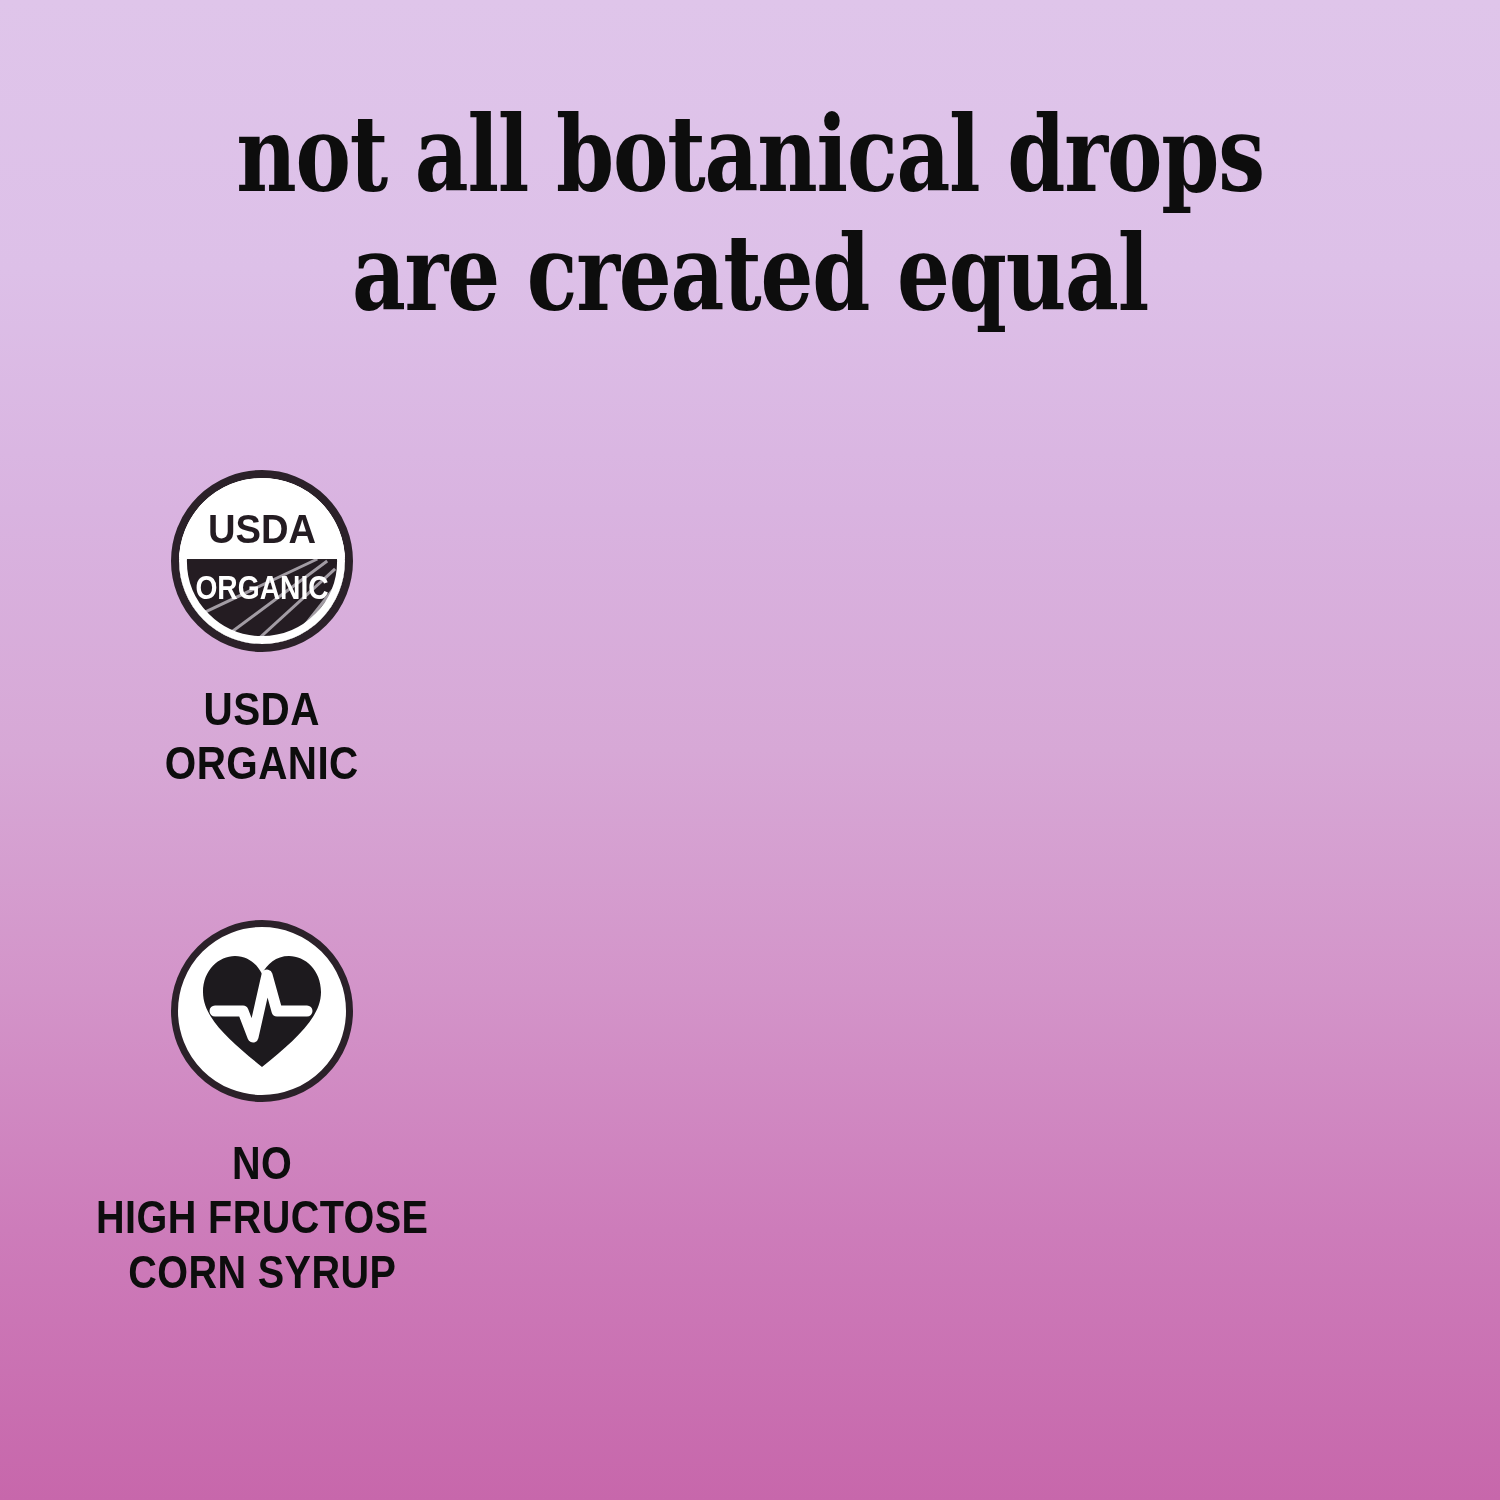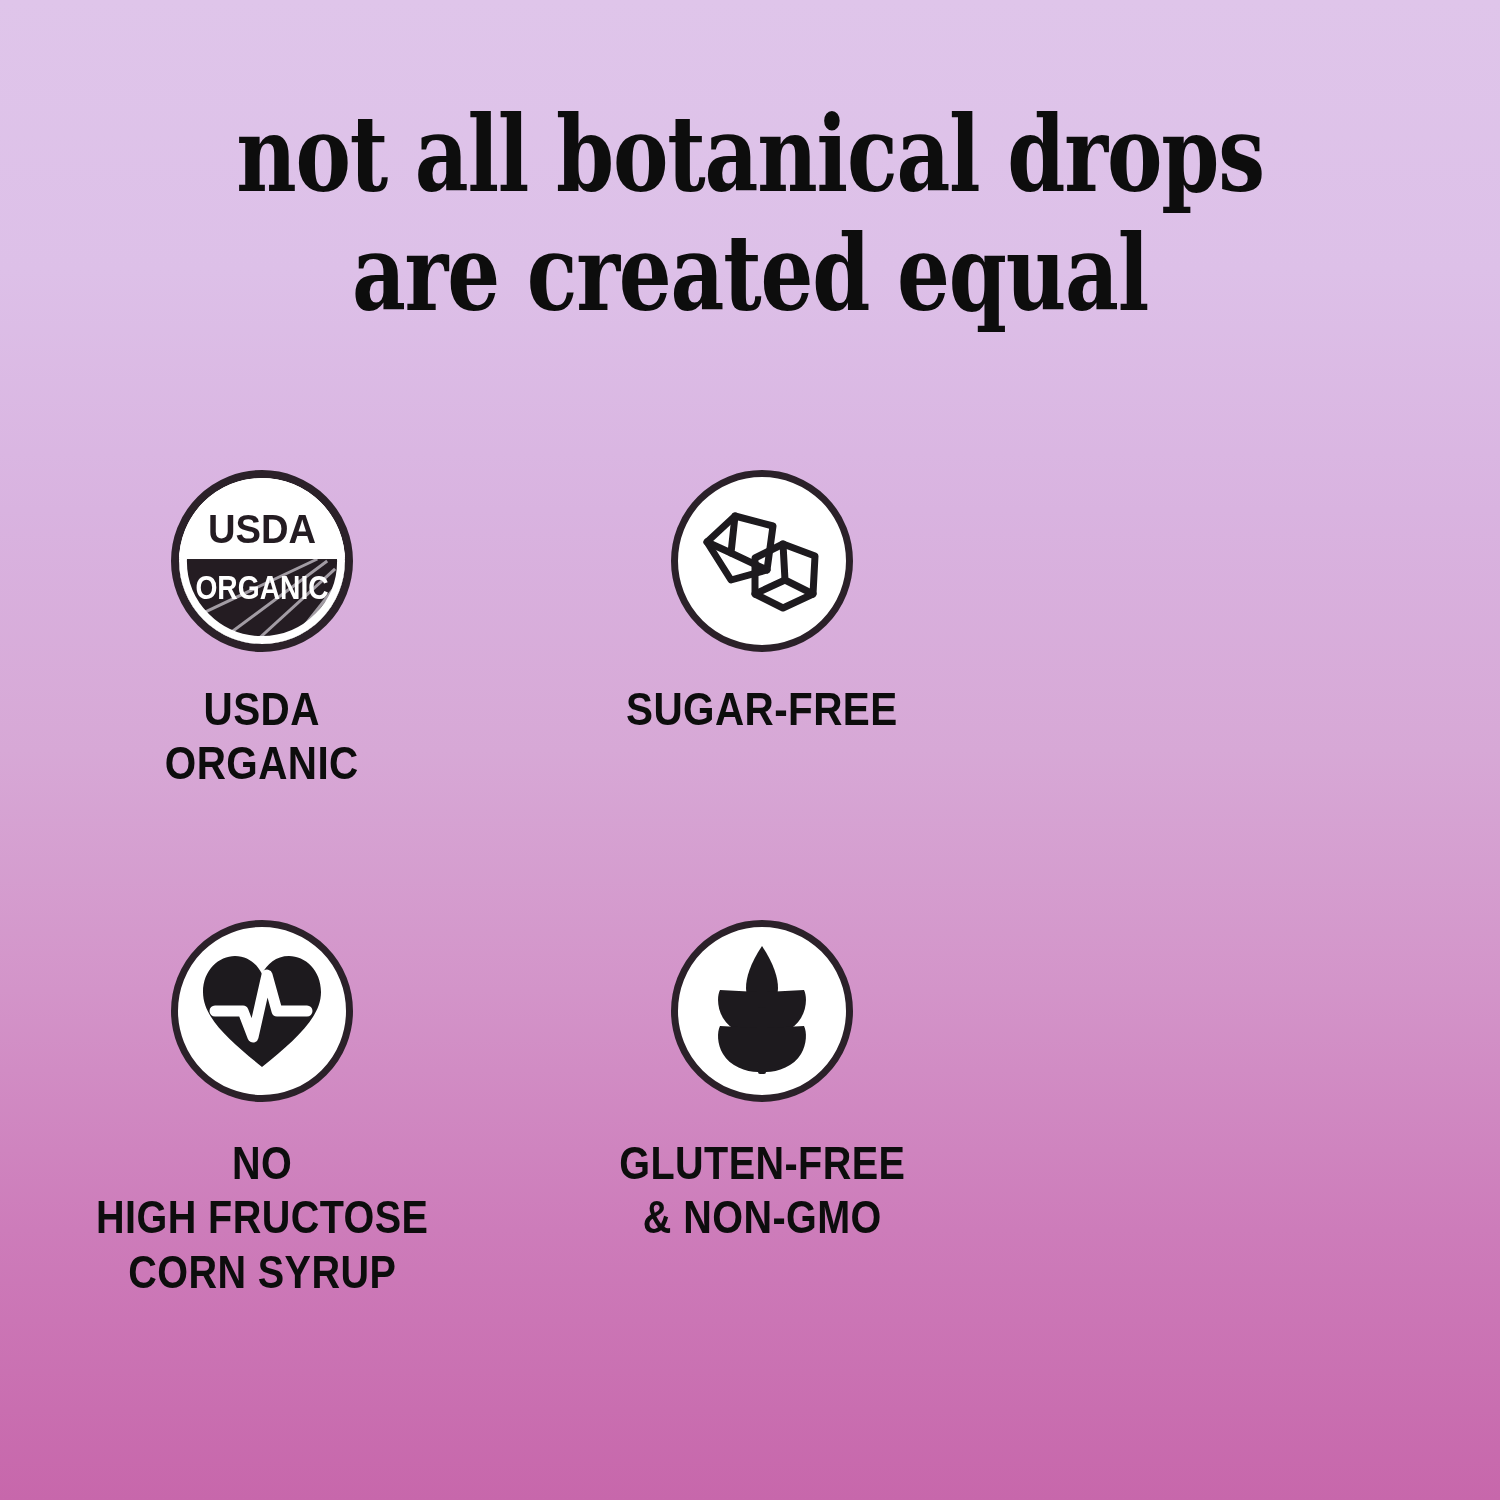--- a/index.html
+++ b/index.html
@@ -159,39 +159,20 @@
             </g>
             <circle cx="84" cy="84" r="80" fill="none" stroke="#ffffff" stroke-width="8"></circle>
           </svg>
         </div>
         <div class="label">
           <span class="ln">USDA</span>
           <span class="ln">ORGANIC</span>
         </div>
       </div>
 
-      <div class="cell">
-        <div class="badge">
-          <svg width="130" height="130" viewBox="0 0 130 130">
-            <g fill="none" stroke="#1d1a1e" stroke-width="7" stroke-linejoin="round" stroke-linecap="round">
-
-              <path d="M10 46 L38 20 L76 30 L70 74 L34 84 Z"></path>
-              <path d="M38 20 L34 57 L70 74"></path>
-              <path d="M34 57 L10 46"></path>
-
-              <path d="M58 62 L86 48 L118 60 L116 98 L86 112 L58 98 Z"></path>
-              <path d="M86 48 L88 84 L116 98"></path>
-              <path d="M88 84 L58 98"></path>
-            </g>
-          </svg>
-        </div>
-        <div class="label">
-          <span class="ln">SUGAR-FREE</span>
-        </div>
-      </div>
 
 
     </div>
 
     <div class="row row-2">
 
       <div class="cell">
         <div class="badge">
           <svg width="126" height="120" viewBox="0 0 126 120">
             <path d="M63 116
@@ -204,40 +185,17 @@
             <path d="M16 60 L44 60 L54 86 L68 24 L78 60 L108 60" fill="none" stroke="#ffffff" stroke-width="11" stroke-linecap="round" stroke-linejoin="round"></path>
           </svg>
         </div>
         <div class="label">
           <span class="ln">NO</span>
           <span class="ln">HIGH FRUCTOSE</span>
           <span class="ln">CORN SYRUP</span>
         </div>
       </div>
 
-      <div class="cell">
-        <div class="badge">
-          <svg width="112" height="134" viewBox="0 0 112 134">
-            <g fill="#1d1a1e">
-
-              <rect x="52" y="34" width="8" height="96" rx="2"></rect>
-
-              <path d="M56 2 C 44 20, 40 34, 40 44 C 40 56, 47 64, 56 64
-                       C 65 64, 72 56, 72 44 C 72 34, 68 20, 56 2 Z"></path>
-
-              <path d="M52 48 L52 92 C 40 92, 24 86, 17 74 C 11 64, 11 52, 14 46 Z"></path>
-              <path d="M60 48 L60 92 C 72 92, 88 86, 95 74 C 101 64, 101 52, 98 46 Z"></path>
-
-              <path d="M52 84 L52 128 C 40 128, 24 122, 17 110 C 11 100, 11 88, 14 82 Z"></path>
-              <path d="M60 84 L60 128 C 72 128, 88 122, 95 110 C 101 100, 101 88, 98 82 Z"></path>
-            </g>
-          </svg>
-        </div>
-        <div class="label">
-          <span class="ln">GLUTEN-FREE</span>
-          <span class="ln">&amp; NON-GMO</span>
-        </div>
-      </div>
 
 
     </div>
   </div>
 </div>
 
 </body></html>

